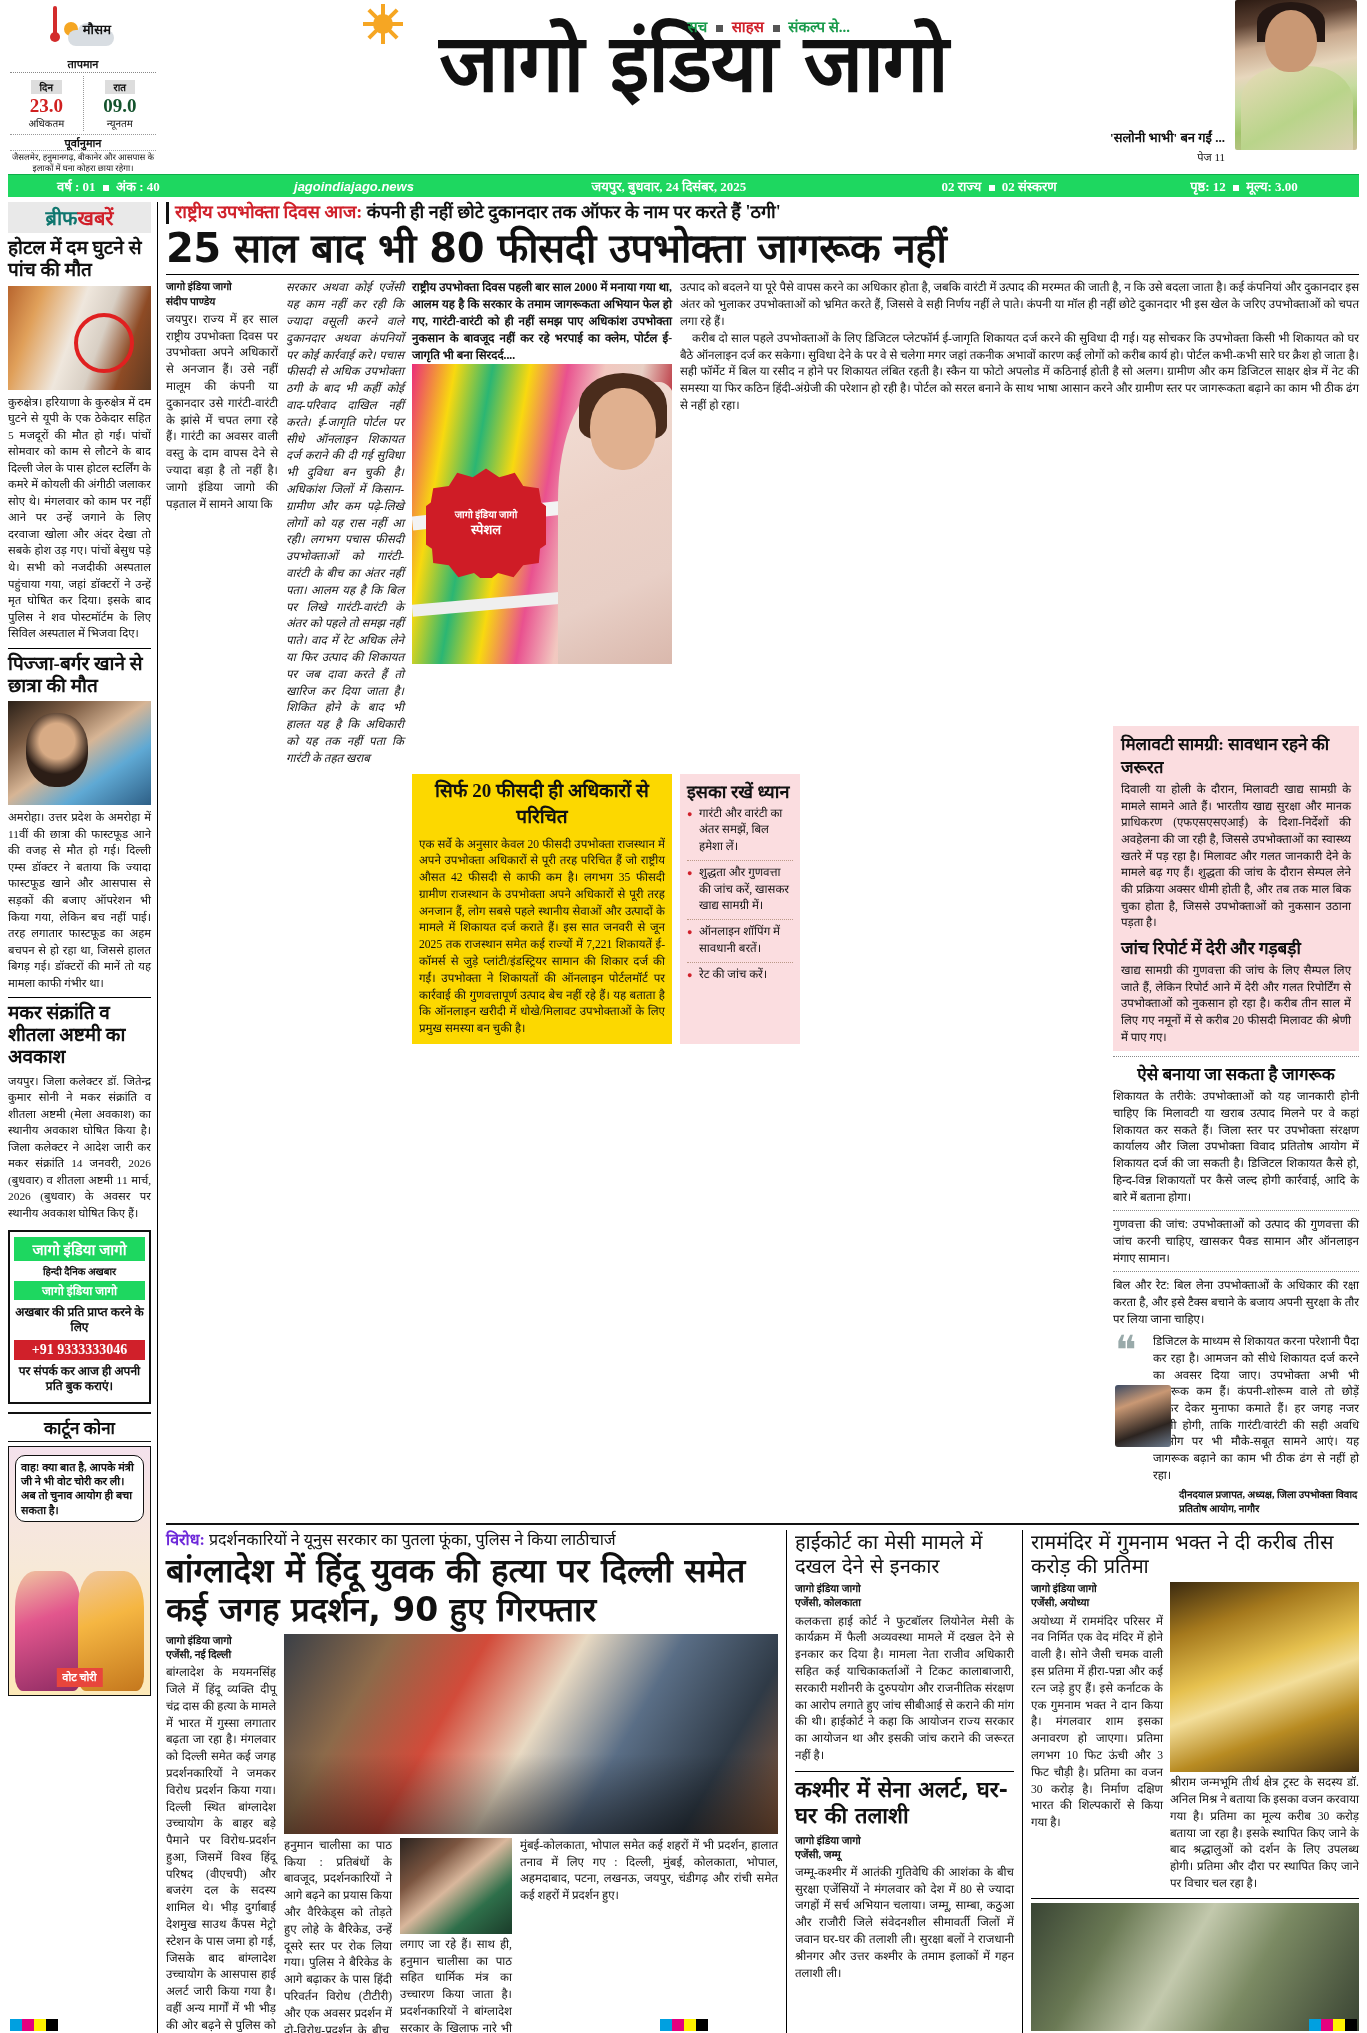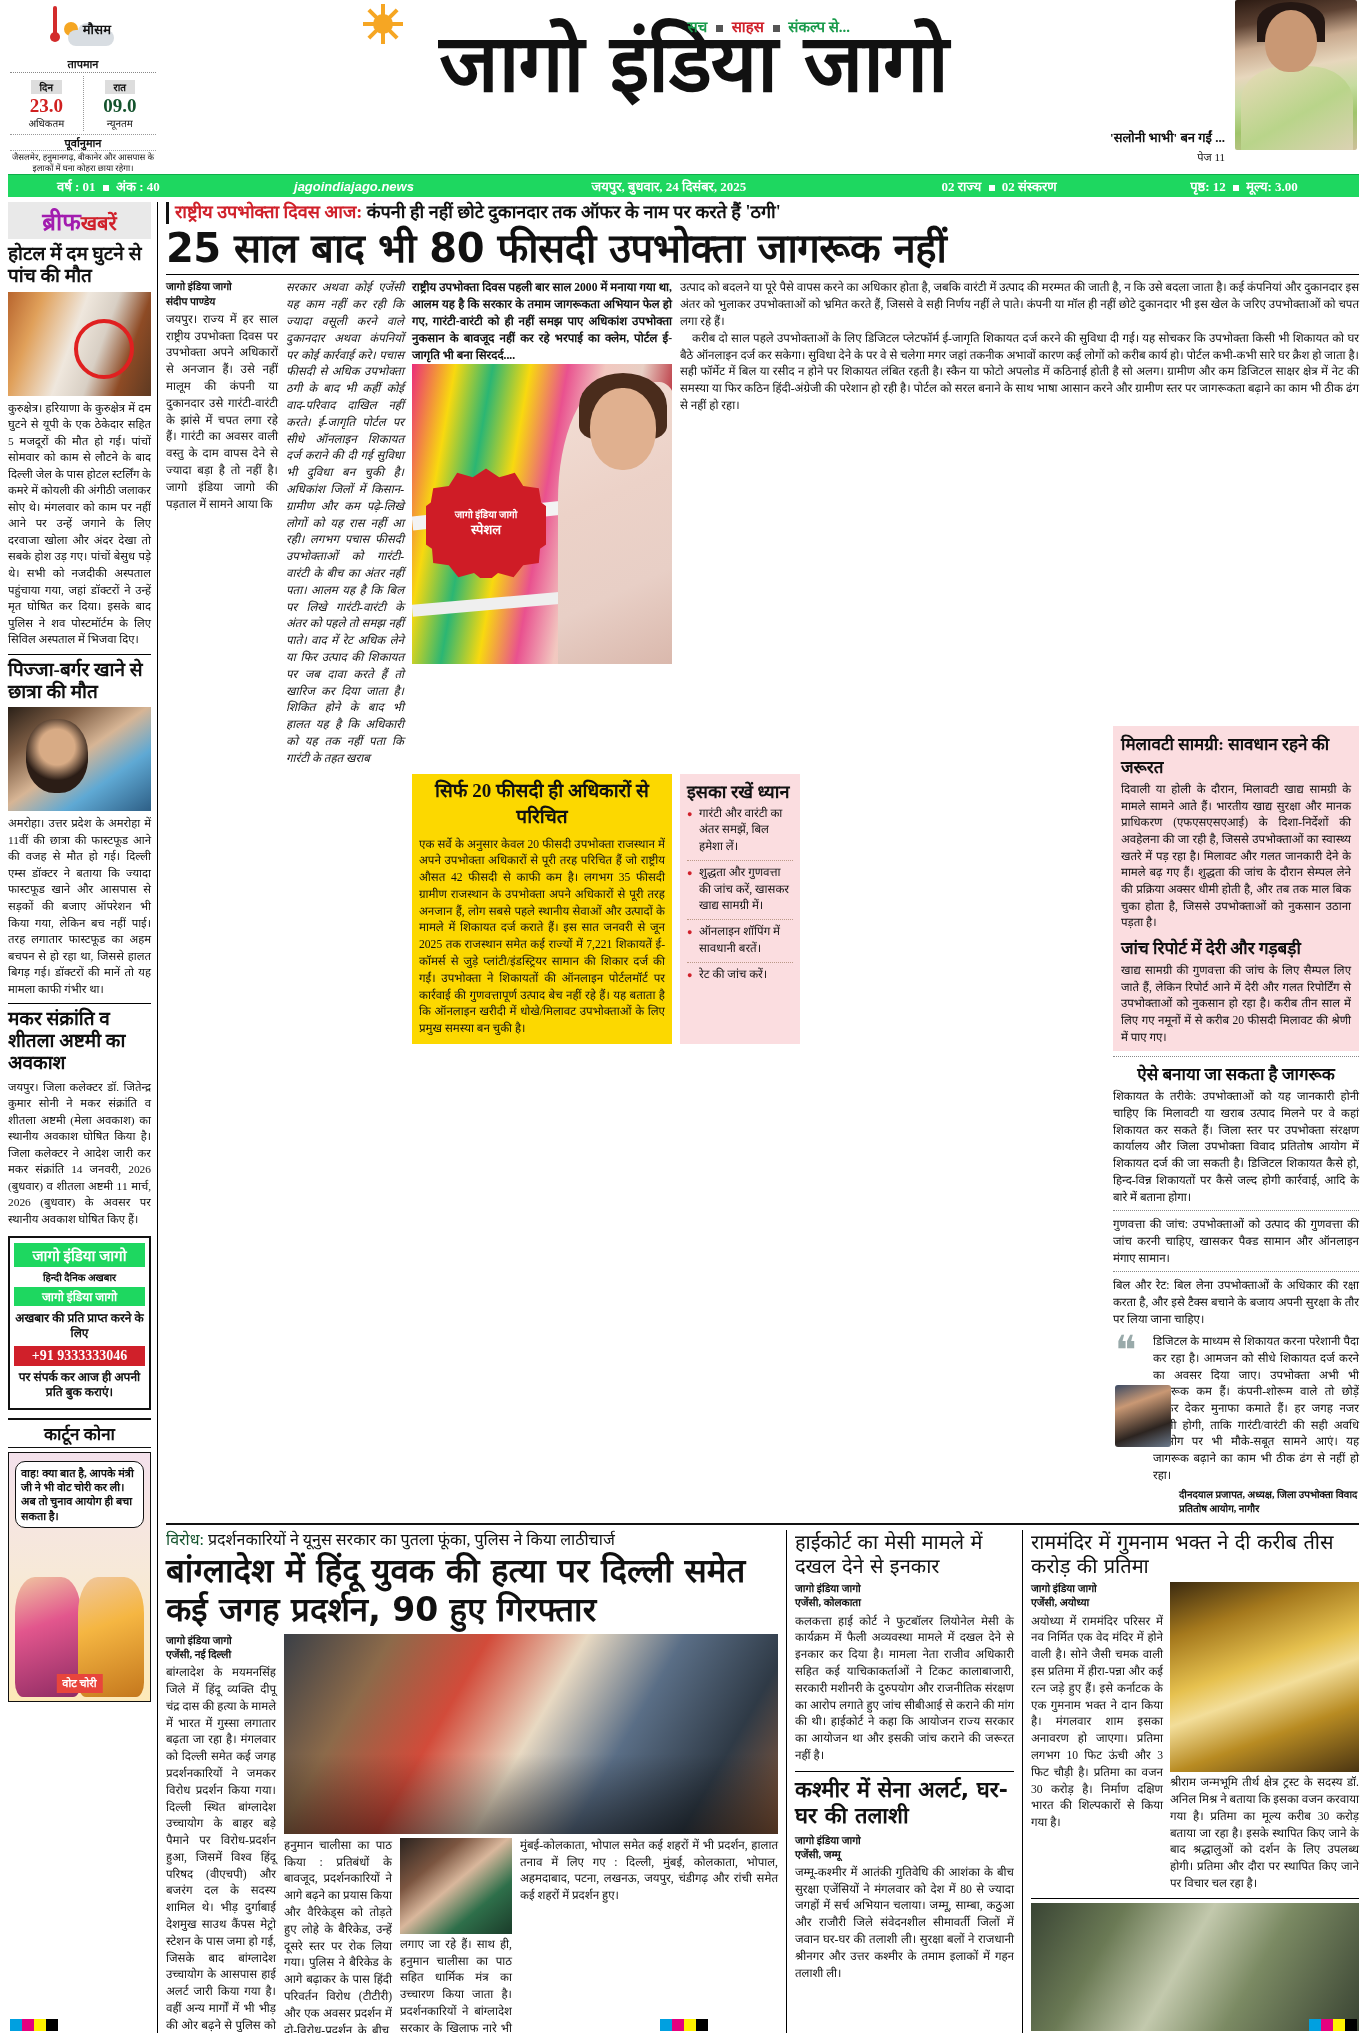--- a/index.html
+++ b/index.html
@@ -70,21 +70,21 @@
   .ib-5 { width:230px; text-align:center; }
   .sqd { display:inline-block; width:6px; height:6px; background:#fff; margin:0 4px; vertical-align:middle; }
 
   
   .content { display:flex; margin-top:5px; }
   .col-left { width:150px; padding-right:6px; border-right:1px solid #000; }
   .col-main { flex:1; padding-left:8px; }
 
   
   .brief-hd { text-align:center; background:#e9e9e9; padding:2px 0; margin-bottom:4px; }
-  .brief-hd .b1 { font-size:24px; font-weight:bold; color:#a21caf; }
+  .brief-hd .b1 { font-size:20px; font-weight:bold; color:#0f766e; }
   .brief-hd .b2 { font-size:20px; font-weight:bold; color:#d0202a; }
   .brief-title { font-size:19px; font-weight:bold; line-height:1.15; margin:4px 0 5px; }
   .brief-img { width:100%; height:104px; margin-bottom:4px; position:relative; overflow:hidden; }
   .bi1 { background:linear-gradient(110deg,#b8652e,#e0a05a 20%,#efe7dd 45%,#d8cfc4 62%,#8e4b25 80%,#5d3a22); }
   .bi1:after { content:""; position:absolute; left:46%; top:26%; width:52px; height:52px;
                border:4px solid #e02020; border-radius:50%; }
   .bi2 { background:linear-gradient(145deg,#2a2018,#7d5d44 25%,#d7b595 48%,#5fa9d4 70%,#2e5f86); }
   .bi2:after { content:""; position:absolute; left:18px; top:12px; width:62px; height:74px;
                background:radial-gradient(circle at 50% 38%, #d8ab85 32%, #2b1d16 60%); border-radius:46%; }
   .brief-body { font-size:11.4px; line-height:1.45; text-align:justify; }
@@ -173,21 +173,21 @@
           background:linear-gradient(160deg,#3b4a63,#c99874 30%,#2c2420 70%,#6b7a8d); border-radius:3px; }
   .q-name { font-size:10px; font-weight:bold; margin-top:4px; }
 
   
   .band { border-top:2px solid #111; margin-top:8px; padding-top:5px; }
   .b2-wrap { display:flex; gap:8px; }
   .b2-left { width:612px; }
   .b2-mid { width:228px; border-left:1px solid #000; padding-left:8px; }
   .b2-right { flex:1; border-left:1px solid #000; padding-left:8px; }
   .k2 { font-size:16px; line-height:1.25; margin-bottom:2px; }
-  .k2 .red { color:#14532d; font-weight:normal; }
+  .k2 .red { color:#6d28d9; font-weight:bold; }
   .hd2 { font-family:"DejaVu Sans", sans-serif; font-weight:bold; font-size:33px; line-height:1.16; margin:2px 0 5px; }
   .hd3 { font-family:"DejaVu Sans", sans-serif; font-weight:normal; font-size:20px; line-height:1.2; margin-bottom:4px; }
   .hd3b { font-family:"DejaVu Sans", sans-serif; font-weight:bold; font-size:22px; line-height:1.2; margin:6px 0 4px; }
 
   .ph { position:relative; overflow:hidden; }
   .ph-protest { height:200px; background:linear-gradient(120deg,#3a3f46,#8c6a4a 18%,#d24b3a 34%,#e8d9c2 50%,#5a6e86 66%,#2f3a46 84%,#8d5a3a); }
   .ph-protest:after{ content:""; position:absolute; left:0; right:0; bottom:0; height:40%;
                      background:linear-gradient(0deg,rgba(0,0,0,.45),rgba(0,0,0,0)); }
   .ph-girl { height:96px; background:linear-gradient(140deg,#2b2420,#7b5540 28%,#d9b79c 48%,#2e6f4a 72%,#1b3c2a); }
   .ph-army { height:128px; background:linear-gradient(120deg,#394434,#6b7a55 24%,#c3c9ad 46%,#7b8a63 66%,#3a4433); }

